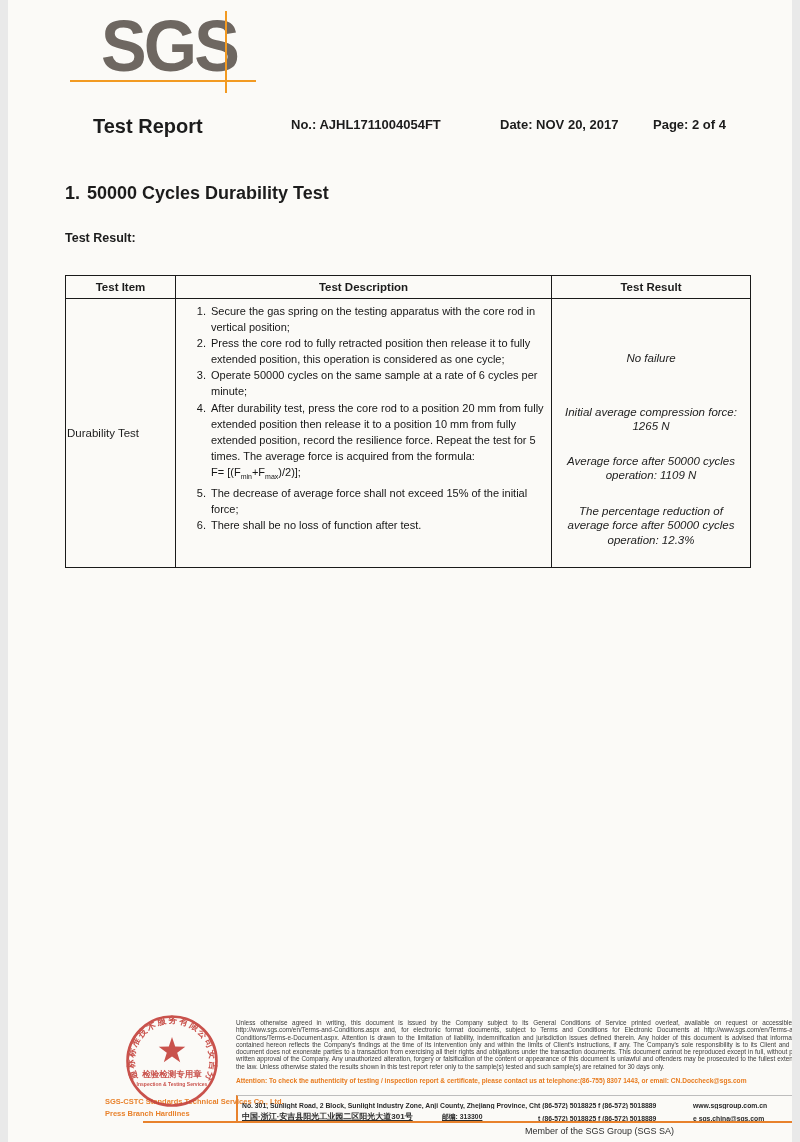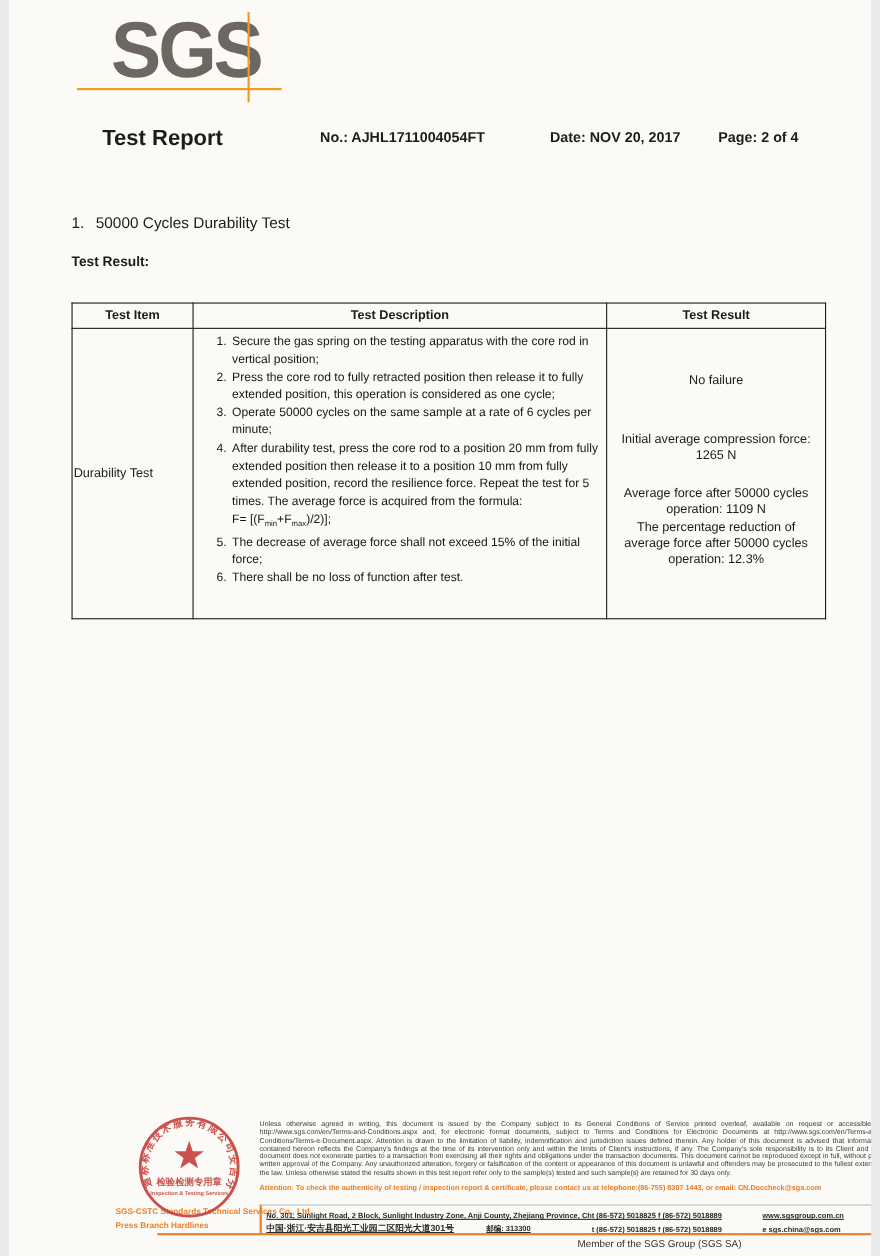--- a/index.html
+++ b/index.html
@@ -16,43 +16,43 @@
   }
   .logo-vline{position:absolute;left:124px;top:1px;width:2px;height:82px;background:#f29a22;}
   .logo-hline{position:absolute;left:-31px;top:70px;width:186px;height:2px;background:#f29a22;}
   
   .hdr{position:absolute;font-weight:bold;white-space:nowrap;}
   .hdr-title{left:85px;top:115px;font-size:20px;}
   .hdr-no{left:283px;top:117px;font-size:13px;}
   .hdr-date{left:492px;top:117px;font-size:13px;}
   .hdr-page{left:645px;top:117px;font-size:13px;}
   
-  .sec-heading{position:absolute;left:57px;top:194px;font-size:14px;font-weight:normal;}
+  .sec-heading{position:absolute;left:57px;top:183px;font-size:18px;font-weight:bold;}
   .sec-heading .num{display:inline-block;width:22px;}
   .sub-heading{position:absolute;left:57px;top:231px;font-size:12.5px;font-weight:bold;}
   
   table.result{
     position:absolute;left:57px;top:275px;width:685px;
     border-collapse:collapse;table-layout:fixed;
   }
   table.result th,table.result td{border:1.5px solid #1a1a1a;}
   table.result th{font-size:11.5px;font-weight:bold;height:20px;padding:1px 2px;}
   .col-item{width:110px;}
   .col-desc{width:376px;}
   .col-res{width:199px;}
   td.item-cell{text-align:left;vertical-align:middle;font-size:11.5px;height:261px;}
   td.desc-cell{vertical-align:top;padding:4px 6px 4px 6px;}
   td.desc-cell ol{margin:0;padding-left:27px;}
   td.desc-cell li{font-size:11px;line-height:16.1px;color:#161616;padding-left:2px;}
   .formula{font-size:11px;line-height:16px;}
   .formula sub{font-size:7px;}
-  td.res-cell{vertical-align:top;padding:40px 8px 0 8px;}
+  td.res-cell{vertical-align:top;padding:52px 8px 0 8px;font-style:italic;}
   td.res-cell p{margin:0 0 20px;font-size:11.5px;line-height:14.5px;text-align:center;}
   td.res-cell p:first-child{margin-bottom:39px;}
-  td.res-cell p:nth-child(3){margin-bottom:2px;}
+  td.res-cell p:nth-child(3){margin-bottom:21px;}
   
   .legal{
     position:absolute;left:228px;top:1019px;width:566px;
     font-size:6.4px;line-height:7.25px;text-align:justify;color:#3c3c3c;
   }
   .attention{
     position:absolute;left:228px;top:1077px;width:566px;
     font-size:6.6px;line-height:8px;font-weight:bold;color:#e87b1e;
   }
   .addr-block{

